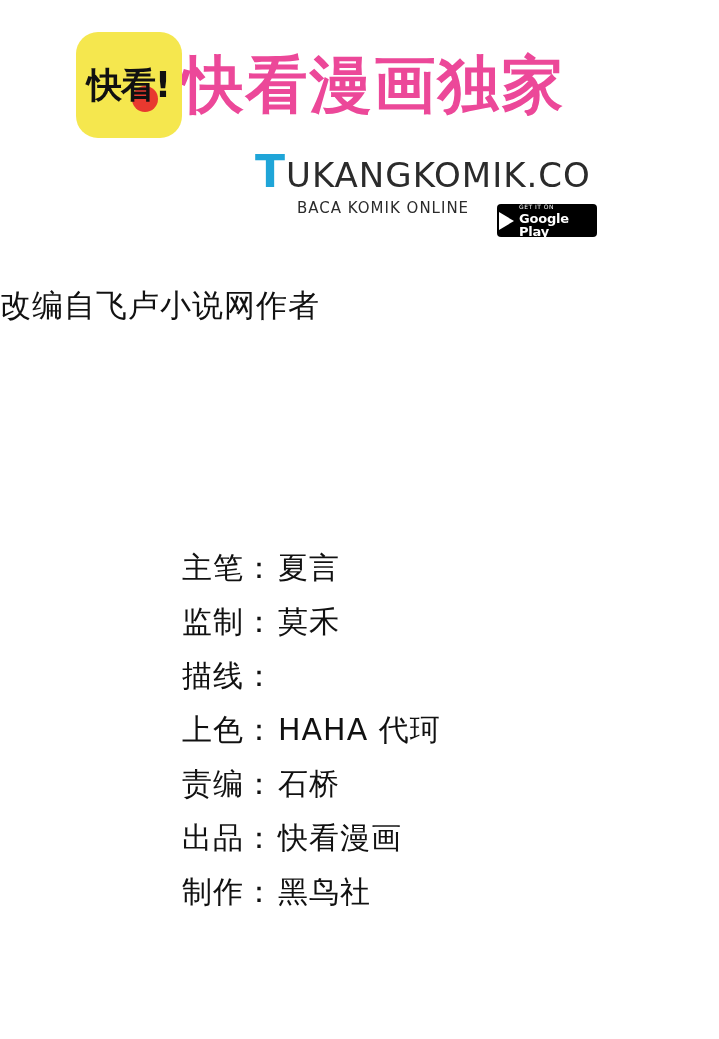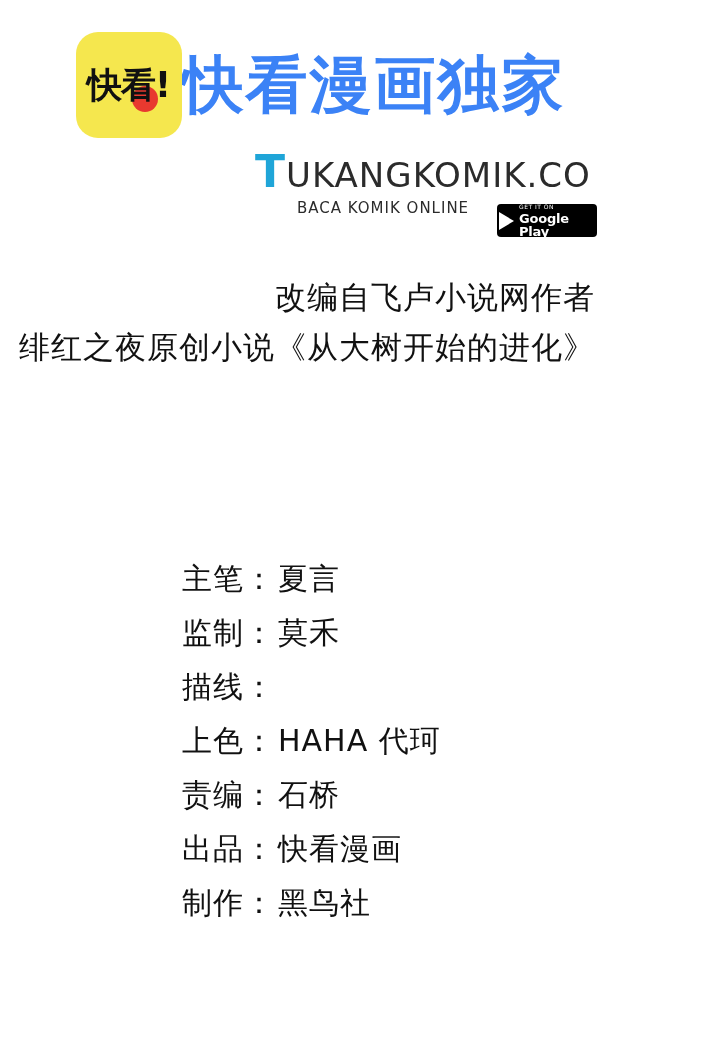--- a/index.html
+++ b/index.html
@@ -57,21 +57,21 @@
     border-radius: 50%;
     right: 24px;
     bottom: 26px;
     z-index: 1;
   }
   .brand-title {
     font-family: "DejaVu Sans", "Liberation Sans", sans-serif;
     font-size: 62px;
     font-weight: bold;
     letter-spacing: 2px;
-    color: #3b82f6;
+    color: #ec4899;
     line-height: 1;
     white-space: nowrap;
   }
 
   
   .watermark {
     position: absolute;
     top: 150px;
     left: 0;
     width: 719px;
@@ -150,41 +150,40 @@
   .gplay-big {
     font-size: 13px;
     font-weight: bold;
     letter-spacing: -0.2px;
     margin-top: 2px;
   }
 
   
   .source {
     position: absolute;
-    top: 272px;
+    top: 280px;
     left: 0;
     width: 595px;
-    text-align: right;
+    text-align: left;
   }
   .source-line {
     font-family: "DejaVu Sans", "Liberation Sans", sans-serif;
     font-size: 31px;
     color: #111111;
     line-height: 1.62;
     letter-spacing: 1px;
     white-space: nowrap;
   }
 
   
   .credits {
     position: absolute;
     top: 548px;
     left: 182px;
     width: 460px;
-    margin-top: 11px;
   }
   .credit-row {
     display: flex;
     align-items: baseline;
     margin-bottom: 13px;
     white-space: nowrap;
   }
   .credit-role {
     font-family: "DejaVu Sans", "Liberation Sans", sans-serif;
     font-size: 30px;
@@ -227,21 +226,20 @@
     <span class="gplay-tri"></span>
     <span class="gplay-txt">
       <span class="gplay-small">GET IT ON</span>
       <span class="gplay-big">Google Play</span>
     </span>
   </div>
 </div>
 
 <div class="source">
   <div class="source-line">改编自飞卢小说网作者</div>
-  <div class="source-line">绯红之夜原创小说《从大树开始的进化》</div>
 </div>
 
 <div class="credits">
   <div class="credit-row">
     <span class="credit-role">主笔</span>
     <span class="credit-sep">：</span>
     <span class="credit-name">夏言</span>
   </div>
   <div class="credit-row">
     <span class="credit-role">监制</span>

